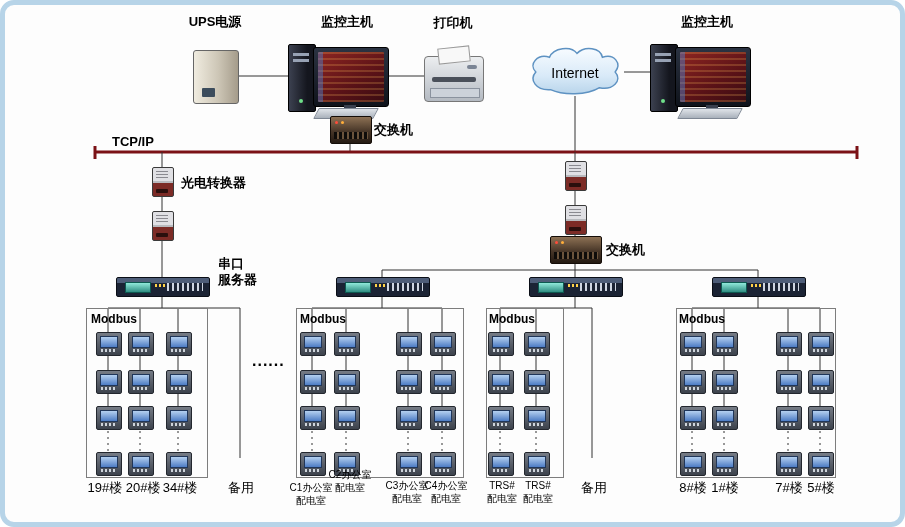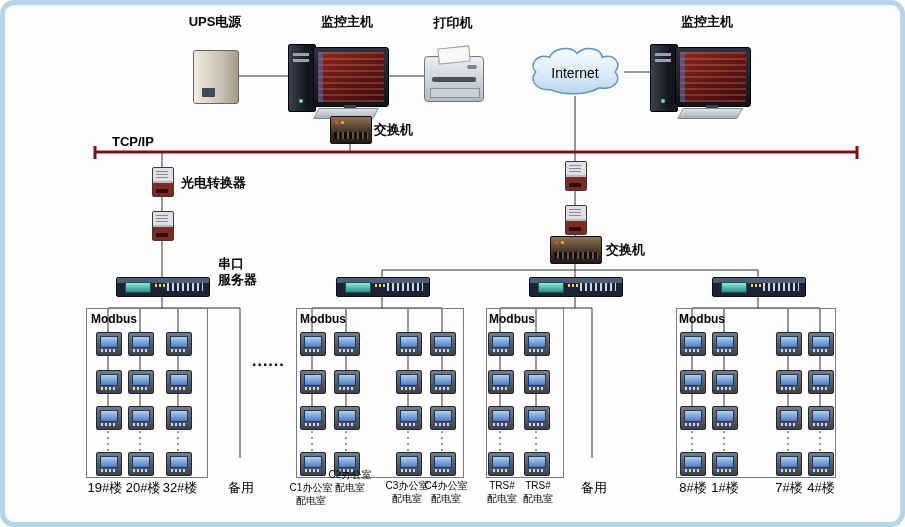--- a/index.html
+++ b/index.html
@@ -261,39 +261,39 @@
 <div class="lbl" style="left:181px;top:174px">光电转换器</div>
 <div class="lbl pre" style="left:218px;top:256px">串口
 服务器</div>
 <div class="lbl mb" style="left:91px;top:312px">Modbus</div>
 <div class="lbl mb" style="left:300px;top:312px">Modbus</div>
 <div class="lbl mb" style="left:489px;top:312px">Modbus</div>
 <div class="lbl mb" style="left:679px;top:312px">Modbus</div>
 <div class="lbl dots" style="left:252px;top:352px">......</div>
 
 <div class="blbl" style="left:124px;top:481px">19#楼 20#楼</div>
-<div class="blbl" style="left:180px;top:481px">32#楼</div>
+<div class="blbl" style="left:180px;top:481px">34#楼</div>
 <div class="blbl" style="left:241px;top:481px">备用</div>
 <div class="blbl sm" style="left:311px;top:481px">C1办公室
 配电室</div>
 <div class="blbl sm" style="left:350px;top:468px">C2办公室
 配电室</div>
 <div class="blbl sm" style="left:407px;top:479px">C3办公室
 配电室</div>
 <div class="blbl sm" style="left:446px;top:479px">C4办公室
 配电室</div>
 <div class="blbl sm" style="left:502px;top:479px">TRS#
 配电室</div>
 <div class="blbl sm" style="left:538px;top:479px">TRS#
 配电室</div>
 <div class="blbl" style="left:594px;top:481px">备用</div>
 <div class="blbl" style="left:693px;top:481px">8#楼</div>
 <div class="blbl" style="left:725px;top:481px">1#楼</div>
 <div class="blbl" style="left:789px;top:481px">7#楼</div>
-<div class="blbl" style="left:821px;top:481px">4#楼</div>
+<div class="blbl" style="left:821px;top:481px">5#楼</div>
 
 <div class="meter" style="left: 96px; top: 332px;">
     <div class="scr"></div>
     <div class="btns"></div>
   </div>
 <div class="meter" style="left: 96px; top: 370px;">
     <div class="scr"></div>
     <div class="btns"></div>
   </div>
 <div class="meter" style="left: 96px; top: 406px;">

